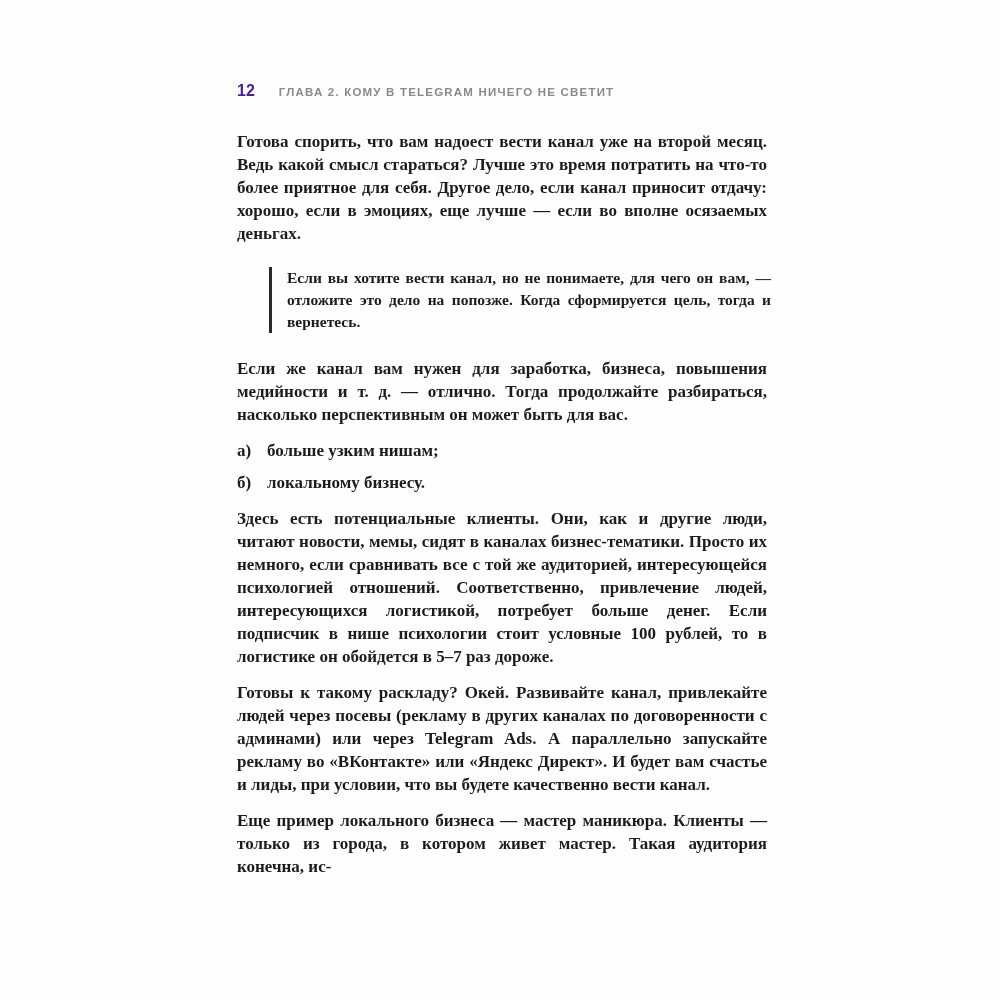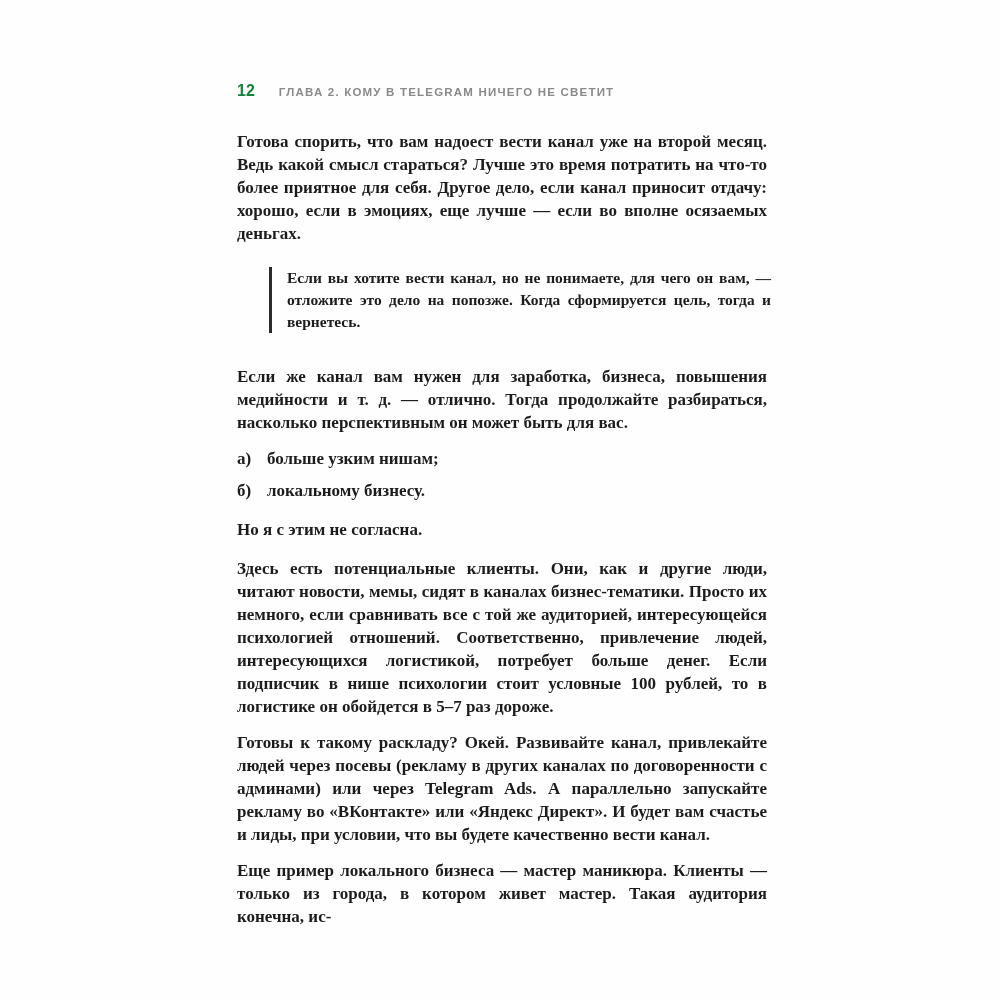--- a/index.html
+++ b/index.html
@@ -24,21 +24,21 @@
   .running-head {
     display: flex;
     align-items: baseline;
     gap: 24px;
     margin-bottom: 30px;
   }
   .page-number {
     font-family: "Liberation Sans", sans-serif;
     font-size: 16px;
     font-weight: 700;
-    color: #15803d;
+    color: #4c1d95;
   }
   .chapter-header {
     font-family: "Liberation Sans", sans-serif;
     font-size: 11.5px;
     font-weight: 600;
     letter-spacing: 1.2px;
     text-transform: uppercase;
     color: #8a8a8a;
     margin-top: 32px;
   }
@@ -48,21 +48,21 @@
     font-weight: 600;
     line-height: 23px;
     text-align: justify;
     color: #1c1c1c;
   }
   .para {
     margin: 0 4px 13px 0;
   }
   .quote {
     display: flex;
-    margin: 22px 0 32px 8px;
+    margin: 22px 0 24px 8px;
     padding-left: 24px;
   }
   .quote-bar {
     flex: 0 0 3px;
     background: #2a2a2a;
     margin-right: 15px;
   }
   .quote-text {
     font-size: 15.5px;
     line-height: 22px;
@@ -109,21 +109,20 @@
         <div class="list-item">
           <span class="list-marker">а)</span>
           <span>больше узким нишам;</span>
         </div>
         <div class="list-item">
           <span class="list-marker">б)</span>
           <span>локальному бизнесу.</span>
         </div>
       </div>
 
-      <p class="para standalone">Но я с этим не согласна.</p>
 
 
       <p class="para">Здесь есть потенциальные клиенты. Они, как и другие люди, читают новости, мемы, сидят в каналах бизнес-тематики. Просто их немного, если сравнивать все с той же аудиторией, интересующейся психологией отношений. Соответственно, привлечение людей, интересующихся логистикой, потребует больше денег. Если подписчик в нише психологии стоит условные 100 рублей, то в логистике он обойдется в 5–7 раз дороже.</p>
 
       <p class="para">Готовы к такому раскладу? Окей. Развивайте канал, привлекайте людей через посевы (рекламу в других каналах по договоренности с админами) или через Telegram Ads. А параллельно запускайте рекламу во «ВКонтакте» или «Яндекс Директ». И будет вам счастье и лиды, при условии, что вы будете качественно вести канал.</p>
 
       <p class="para">Еще пример локального бизнеса — мастер маникюра. Клиенты — только из города, в котором живет мастер. Такая аудитория конечна, ис-</p>
 
     </div>
   </div>

